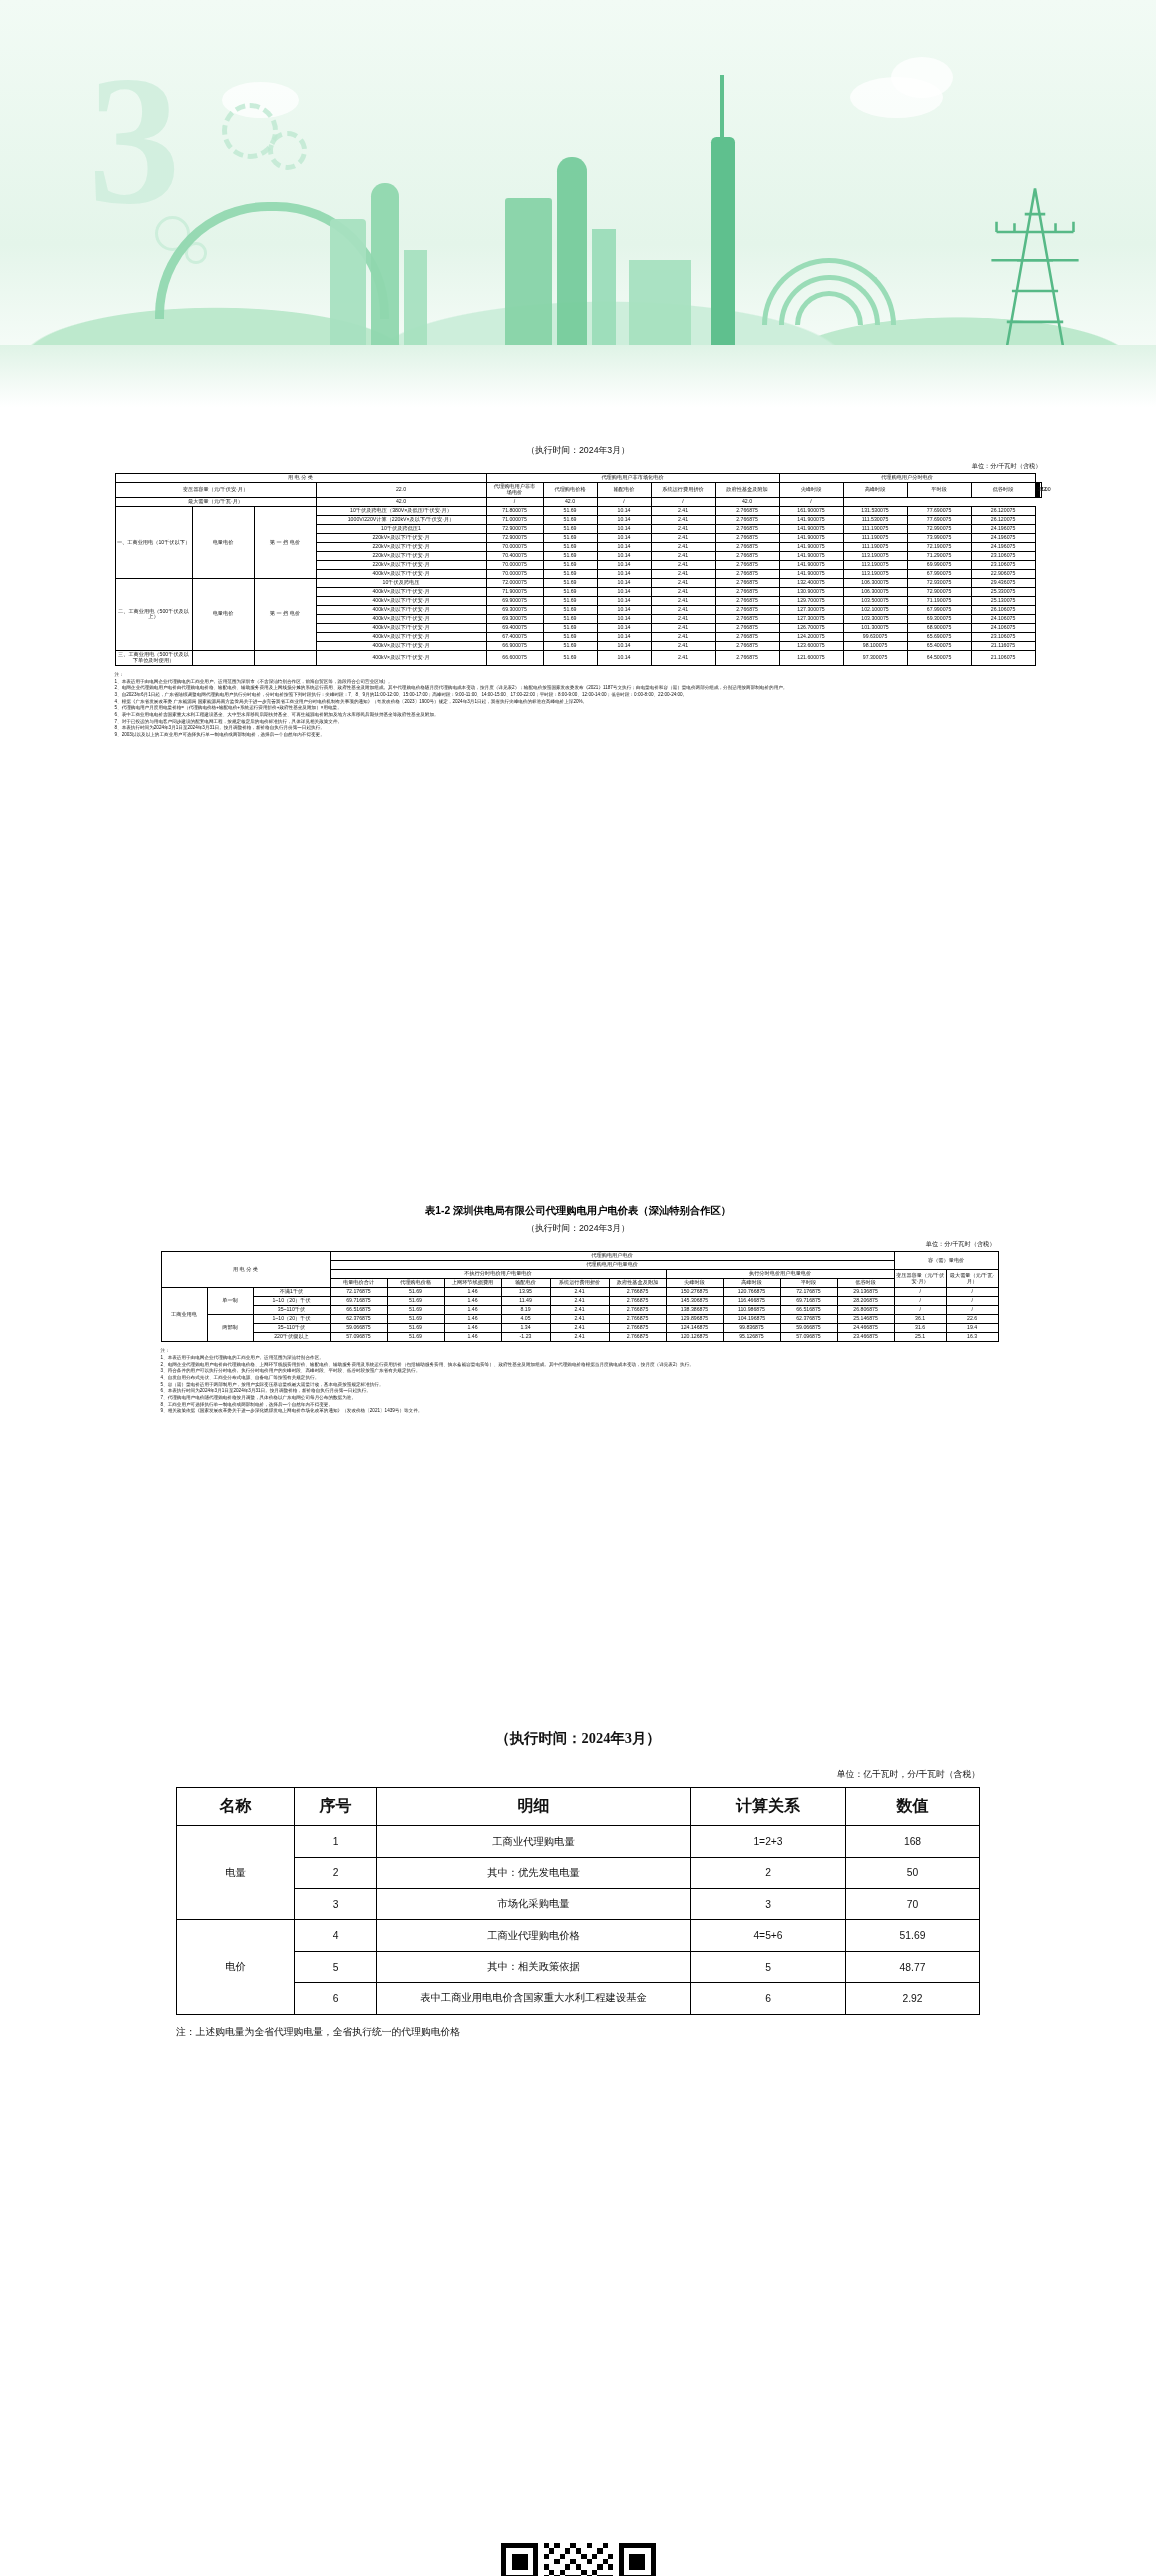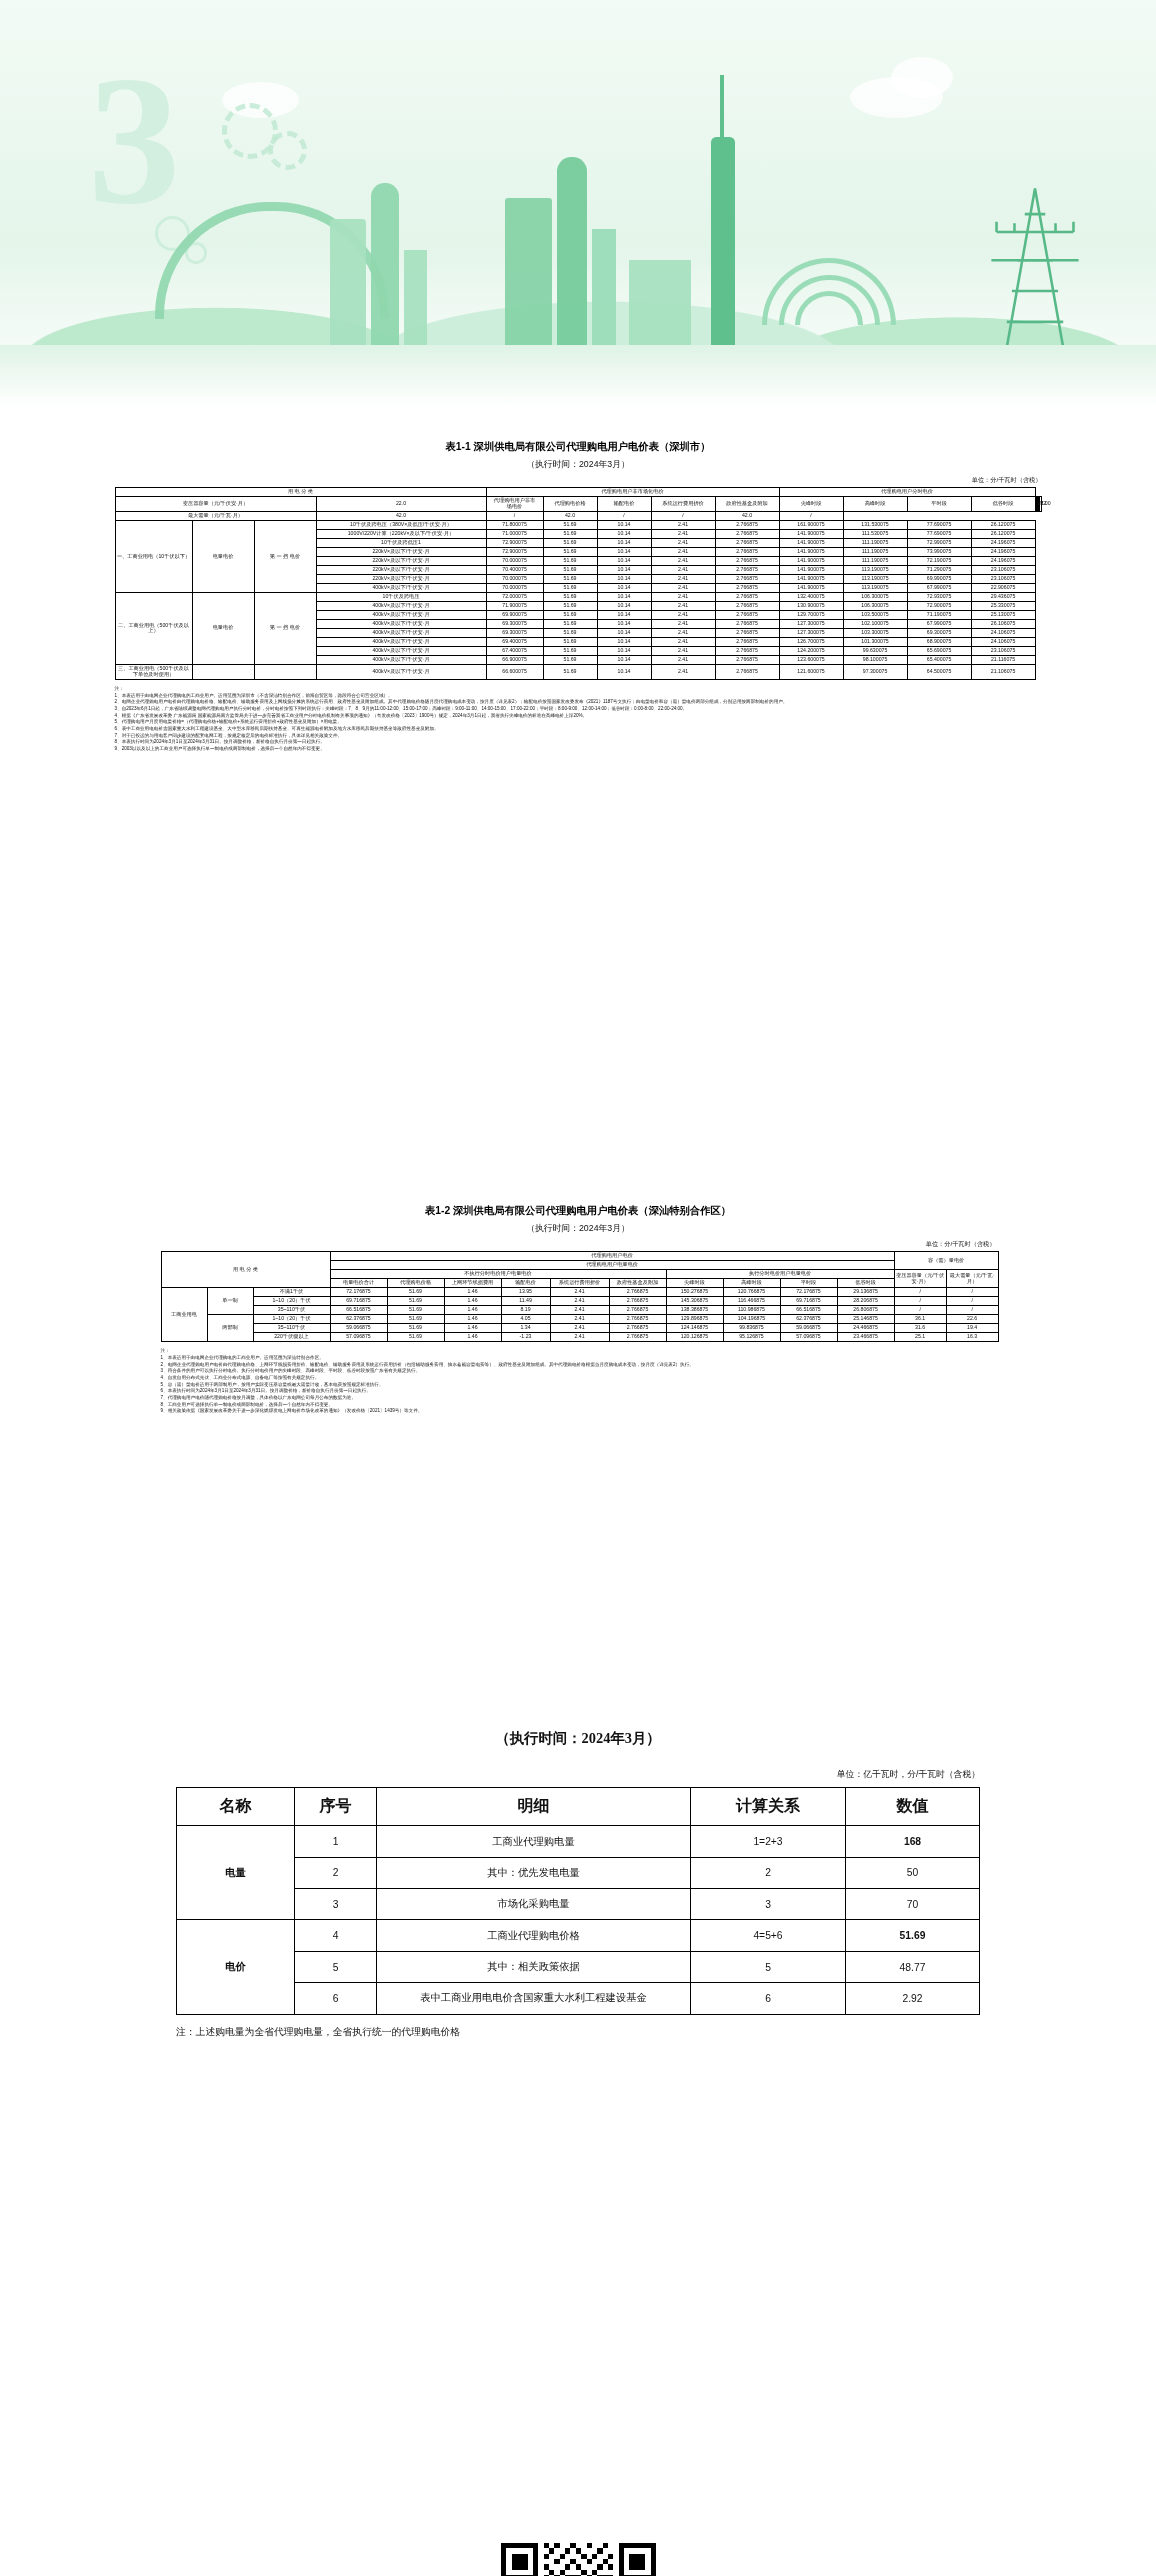--- a/index.html
+++ b/index.html
@@ -75,21 +75,21 @@
 
   
   .block3{position:absolute;left:0;top:1723px;width:1156px;}
   .block3 .wrap{width:804px;margin:0 auto;}
   .t2title{font-size:17.5px;font-weight:700;text-align:center;font-family:"Liberation Serif",serif;}
   .t2sub{font-size:14.4px;font-weight:700;text-align:center;margin-top:6.2px;font-family:"Liberation Serif",serif;}
   .t2unit{text-align:right;font-size:8.8px;margin:20.6px 0 6.2px 0;}
   table.t2{width:804px;border-collapse:collapse;table-layout:fixed;}
   table.t2 th,table.t2 td{border:1px solid #000;text-align:center;vertical-align:middle;font-size:10.3px;padding:8.2px 3.1px;}
   table.t2 th{font-weight:700;font-size:16px;}
-  table.t2 td.bold{font-weight:700;}
+  table.t2 td.bold{font-weight:400;}
   .t2note{font-size:9.8px;margin-top:11.3px;}
 
   
   .qrblock{position:absolute;left:0;top:2543px;width:1156px;text-align:center;}
   .qrbox{display:inline-block;width:155px;height:155px;background:#fff;position:relative;}
   .qrbox svg{width:155px;height:155px;display:block;}
 </style>
 </head>
 <body>
 
@@ -131,21 +131,20 @@
           <path d="M30 150 L200 150"></path>
         </g>
       </svg>
     </div>
     <div class="greenband"></div>
     <div class="ground"></div>
   </div>
 
   <div class="block1">
     <div class="wrap">
-      <div class="tbl-title">表1-1   深圳供电局有限公司代理购电用户电价表（深圳市）</div>
       <div class="tbl-sub">（执行时间：2024年3月）</div>
       <div class="unit-line">单位：分/千瓦时（含税）</div>
 
       <table class="grid t11">
         <colgroup>
           <col style="width:77px">
             <col style="width:62px">
             <col style="width:62px">
             <col style="width:170px">
           <col style="width:57px">

